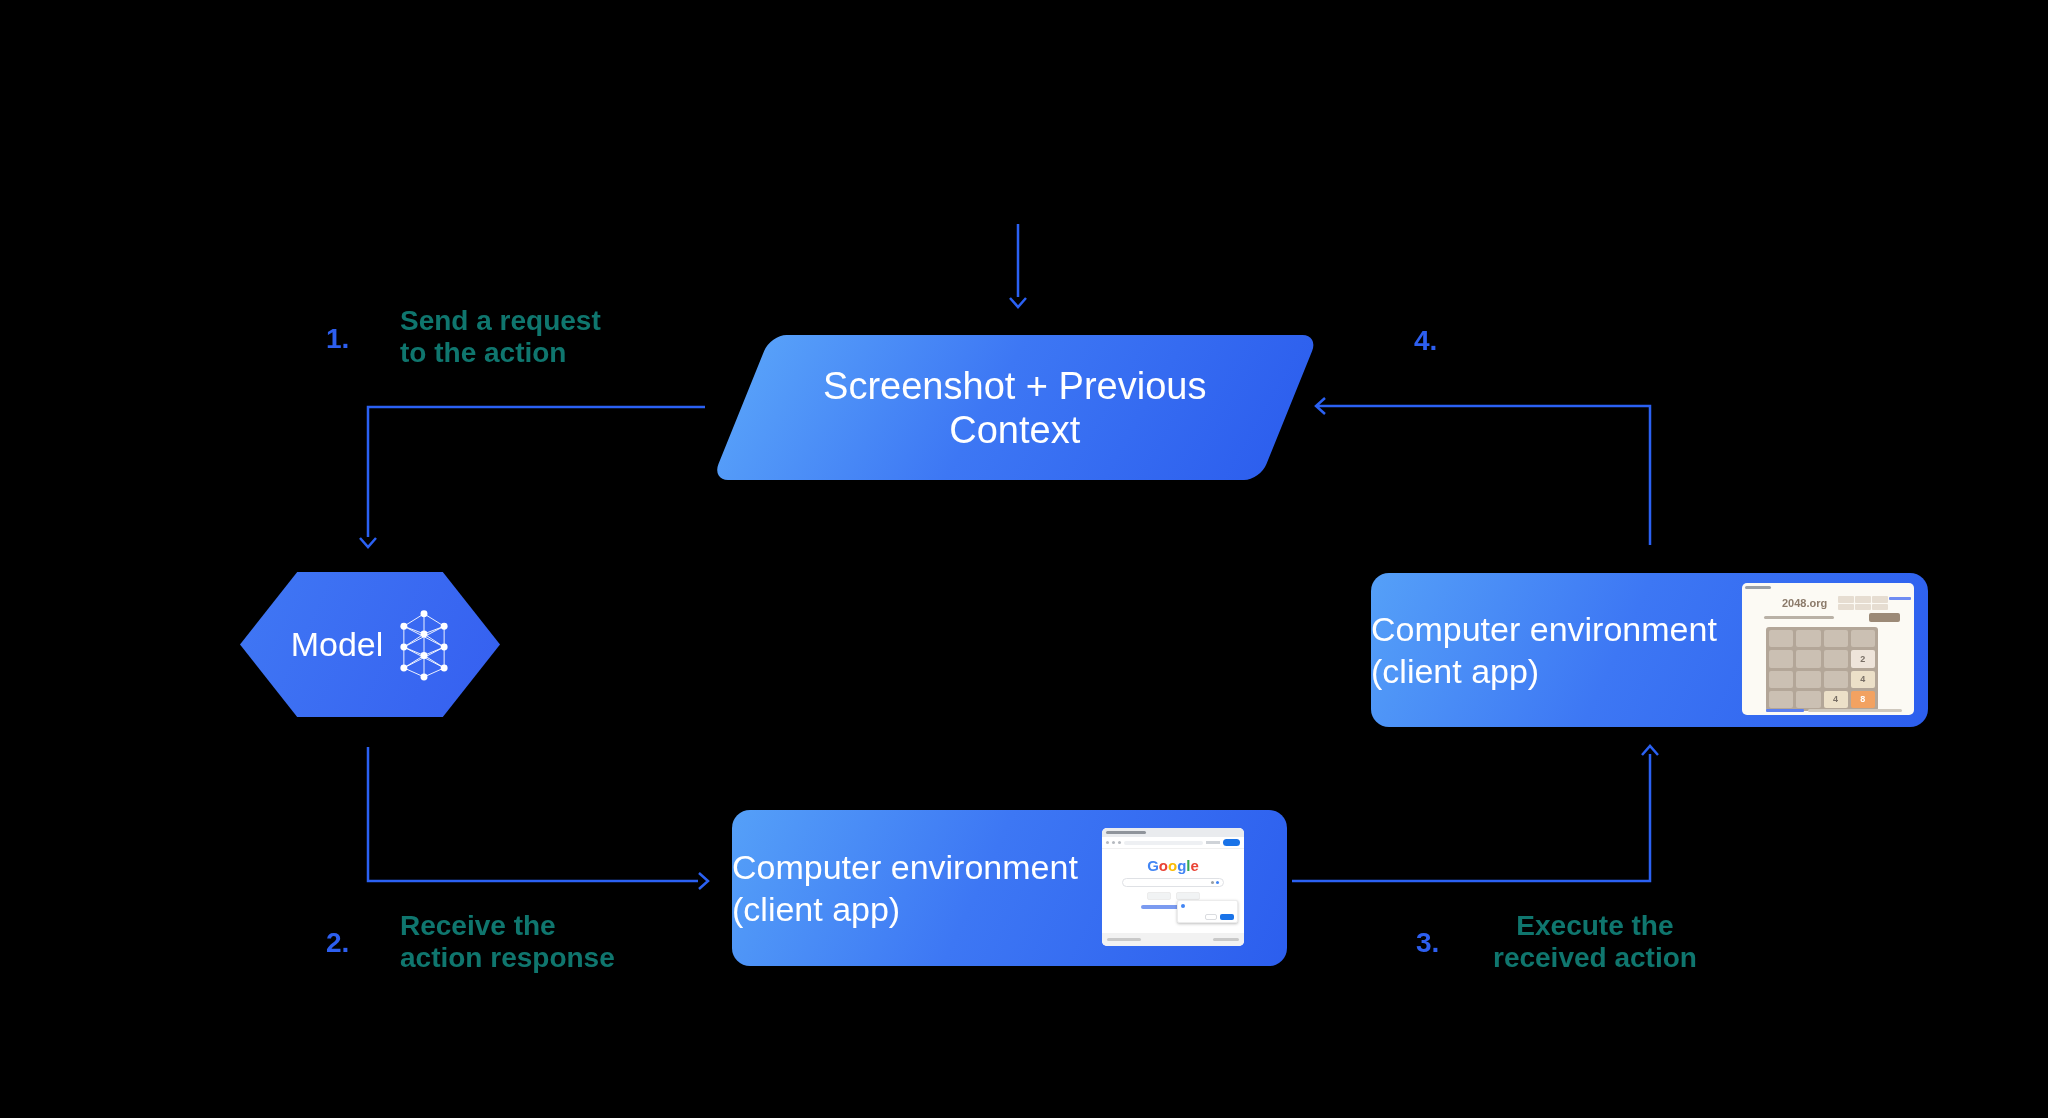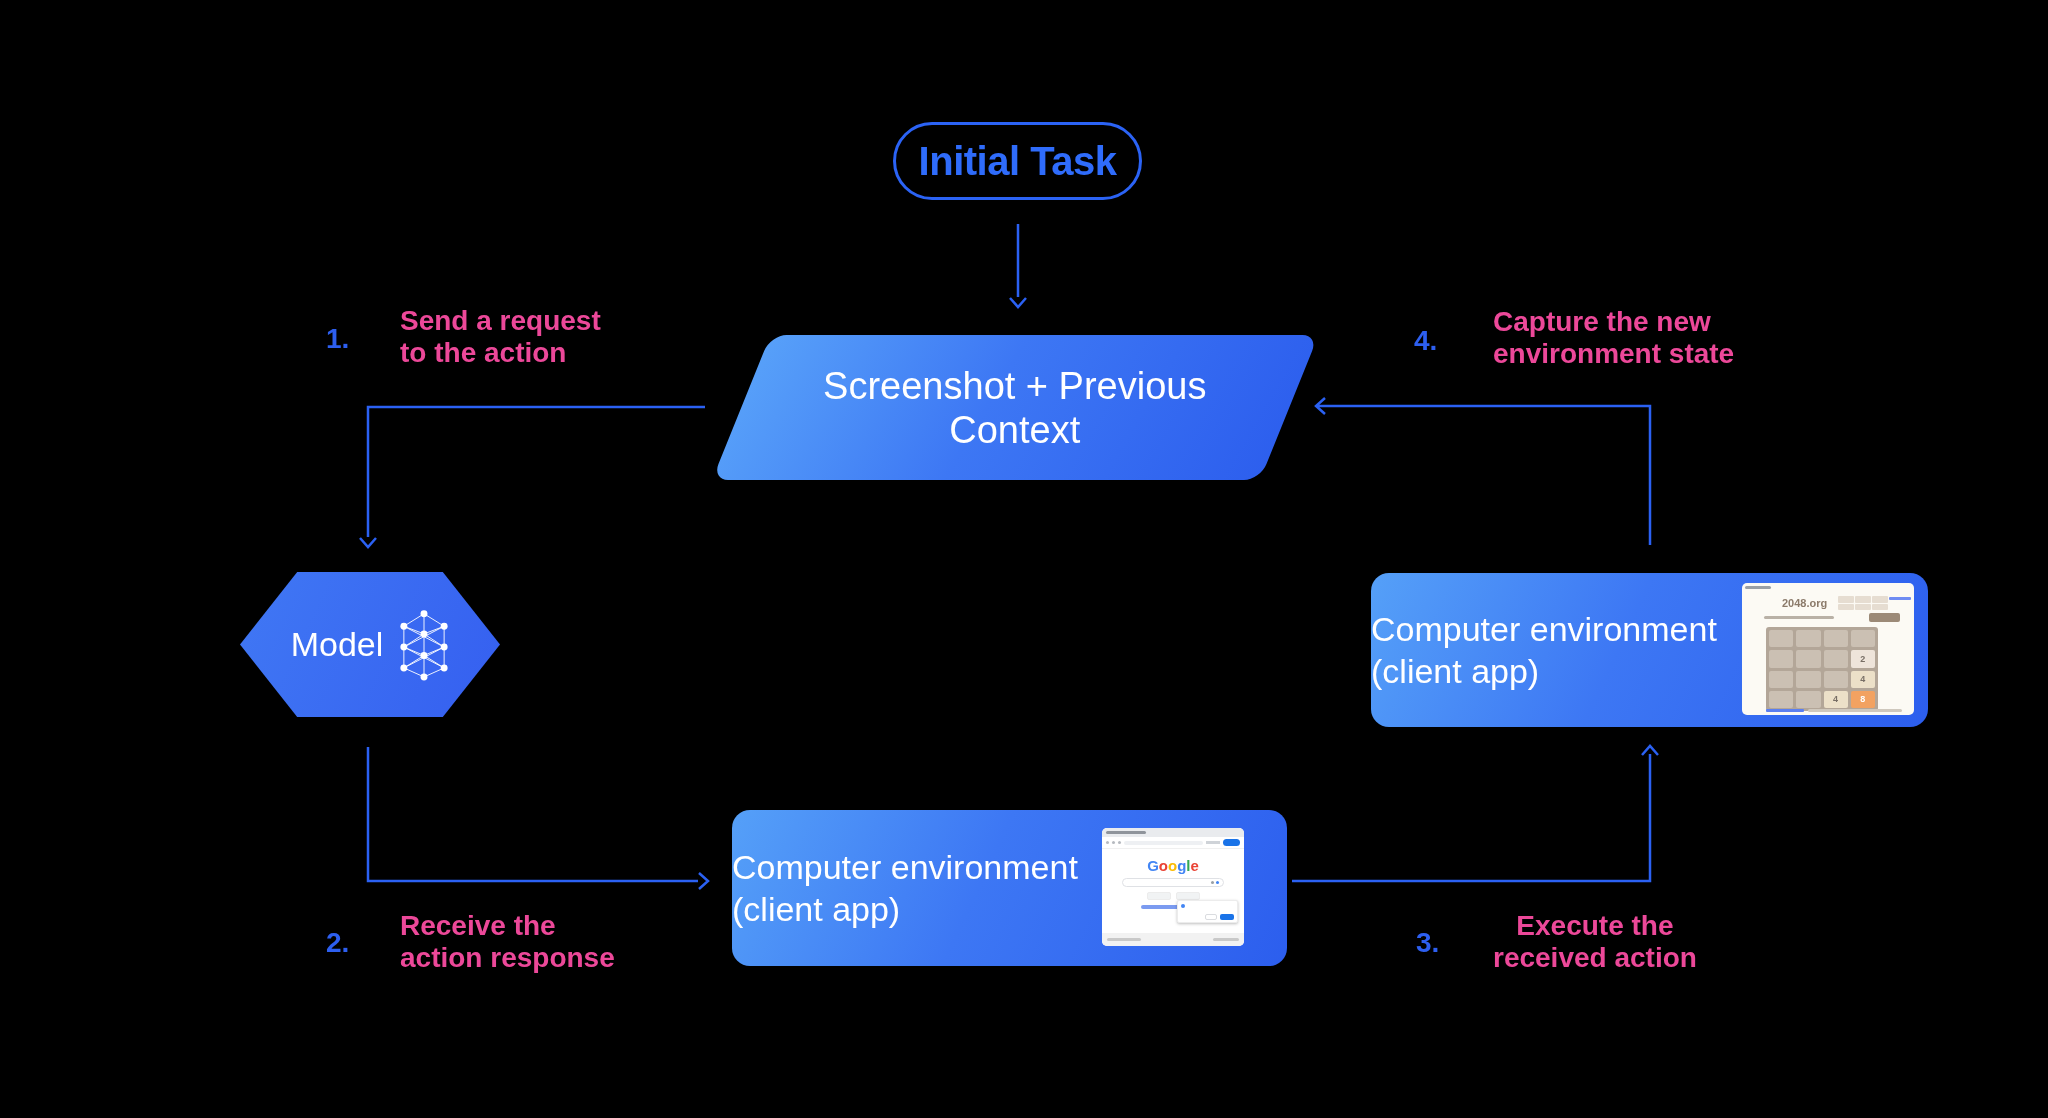--- a/index.html
+++ b/index.html
@@ -31,21 +31,21 @@
   .envbox{position:absolute;border-radius:18px;background:linear-gradient(115deg,#55a0f8 0%,#3d77f4 45%,#2c5eee 100%);
           display:flex;align-items:center;box-sizing:border-box;}
   .envbox-bottom{left:732px;top:810px;width:555px;height:156px;}
   .envbox-right{left:1371px;top:573px;width:557px;height:154px;}
   .env-text{width:370px;text-align:left;color:#fff;font-size:34px;line-height:42px;font-weight:400;}
   .env-text span{display:block;}
   .envbox-right .env-text{width:371px;}
 
   
   .step-num{position:absolute;color:#2d5ff0;font-size:28px;font-weight:600;}
-  .step-text{position:absolute;color:#ec4899;font-size:28px;line-height:32px;font-weight:600;}
+  .step-text{position:absolute;color:#0f766e;font-size:28px;line-height:32px;font-weight:600;}
   .step-text span{display:block;}
   .n1{left:326px;top:323px;} .t1{left:400px;top:305px;}
   .n2{left:326px;top:927px;} .t2{left:400px;top:910px;}
   .n3{left:1416px;top:927px;} .t3{left:1493px;top:910px;text-align:center;}
   .n4{left:1414px;top:325px;} .t4{left:1493px;top:306px;}
 
   
   .mini{position:absolute;background:#fff;border-radius:5px;overflow:hidden;filter:blur(.4px);}
   .dash{display:block;border-radius:2px;background:#c3c7cd;}
 
@@ -108,23 +108,20 @@
   <svg class="arrows" width="2048" height="1118" viewBox="0 0 2048 1118">
     <g fill="none" stroke="#2b61f3" stroke-width="2.5">
       <path d="M1018 224 V297 M1010 298 L1018 307 L1026 298"></path>
       <path d="M705 407 H368 V537 M360 538 L368 547 L376 538"></path>
       <path d="M368 747 V881 H698 M699 873 L708 881 L699 889"></path>
       <path d="M1292 881 H1650 V754 M1642 755 L1650 746 L1658 755"></path>
       <path d="M1650 545 V406 H1316 M1325 398 L1316 406 L1325 414"></path>
     </g>
   </svg>
 
-  <div class="pill">
-    <span>Initial Task</span>
-  </div>
 
   <div class="para">
     <div class="para-inner">
       <span>Screenshot + Previous</span>
       <span>Context</span>
     </div>
   </div>
 
   <div class="hex">
     <span class="hex-label">Model</span>
@@ -256,18 +253,14 @@
     <span>action response</span>
   </div>
 
   <span class="step-num n3">3.</span>
   <div class="step-text t3">
     <span>Execute the</span>
     <span>received action</span>
   </div>
 
   <span class="step-num n4">4.</span>
-  <div class="step-text t4">
-    <span>Capture the new</span>
-    <span>environment state</span>
-  </div>
 
 </div>
 
 </body></html>

